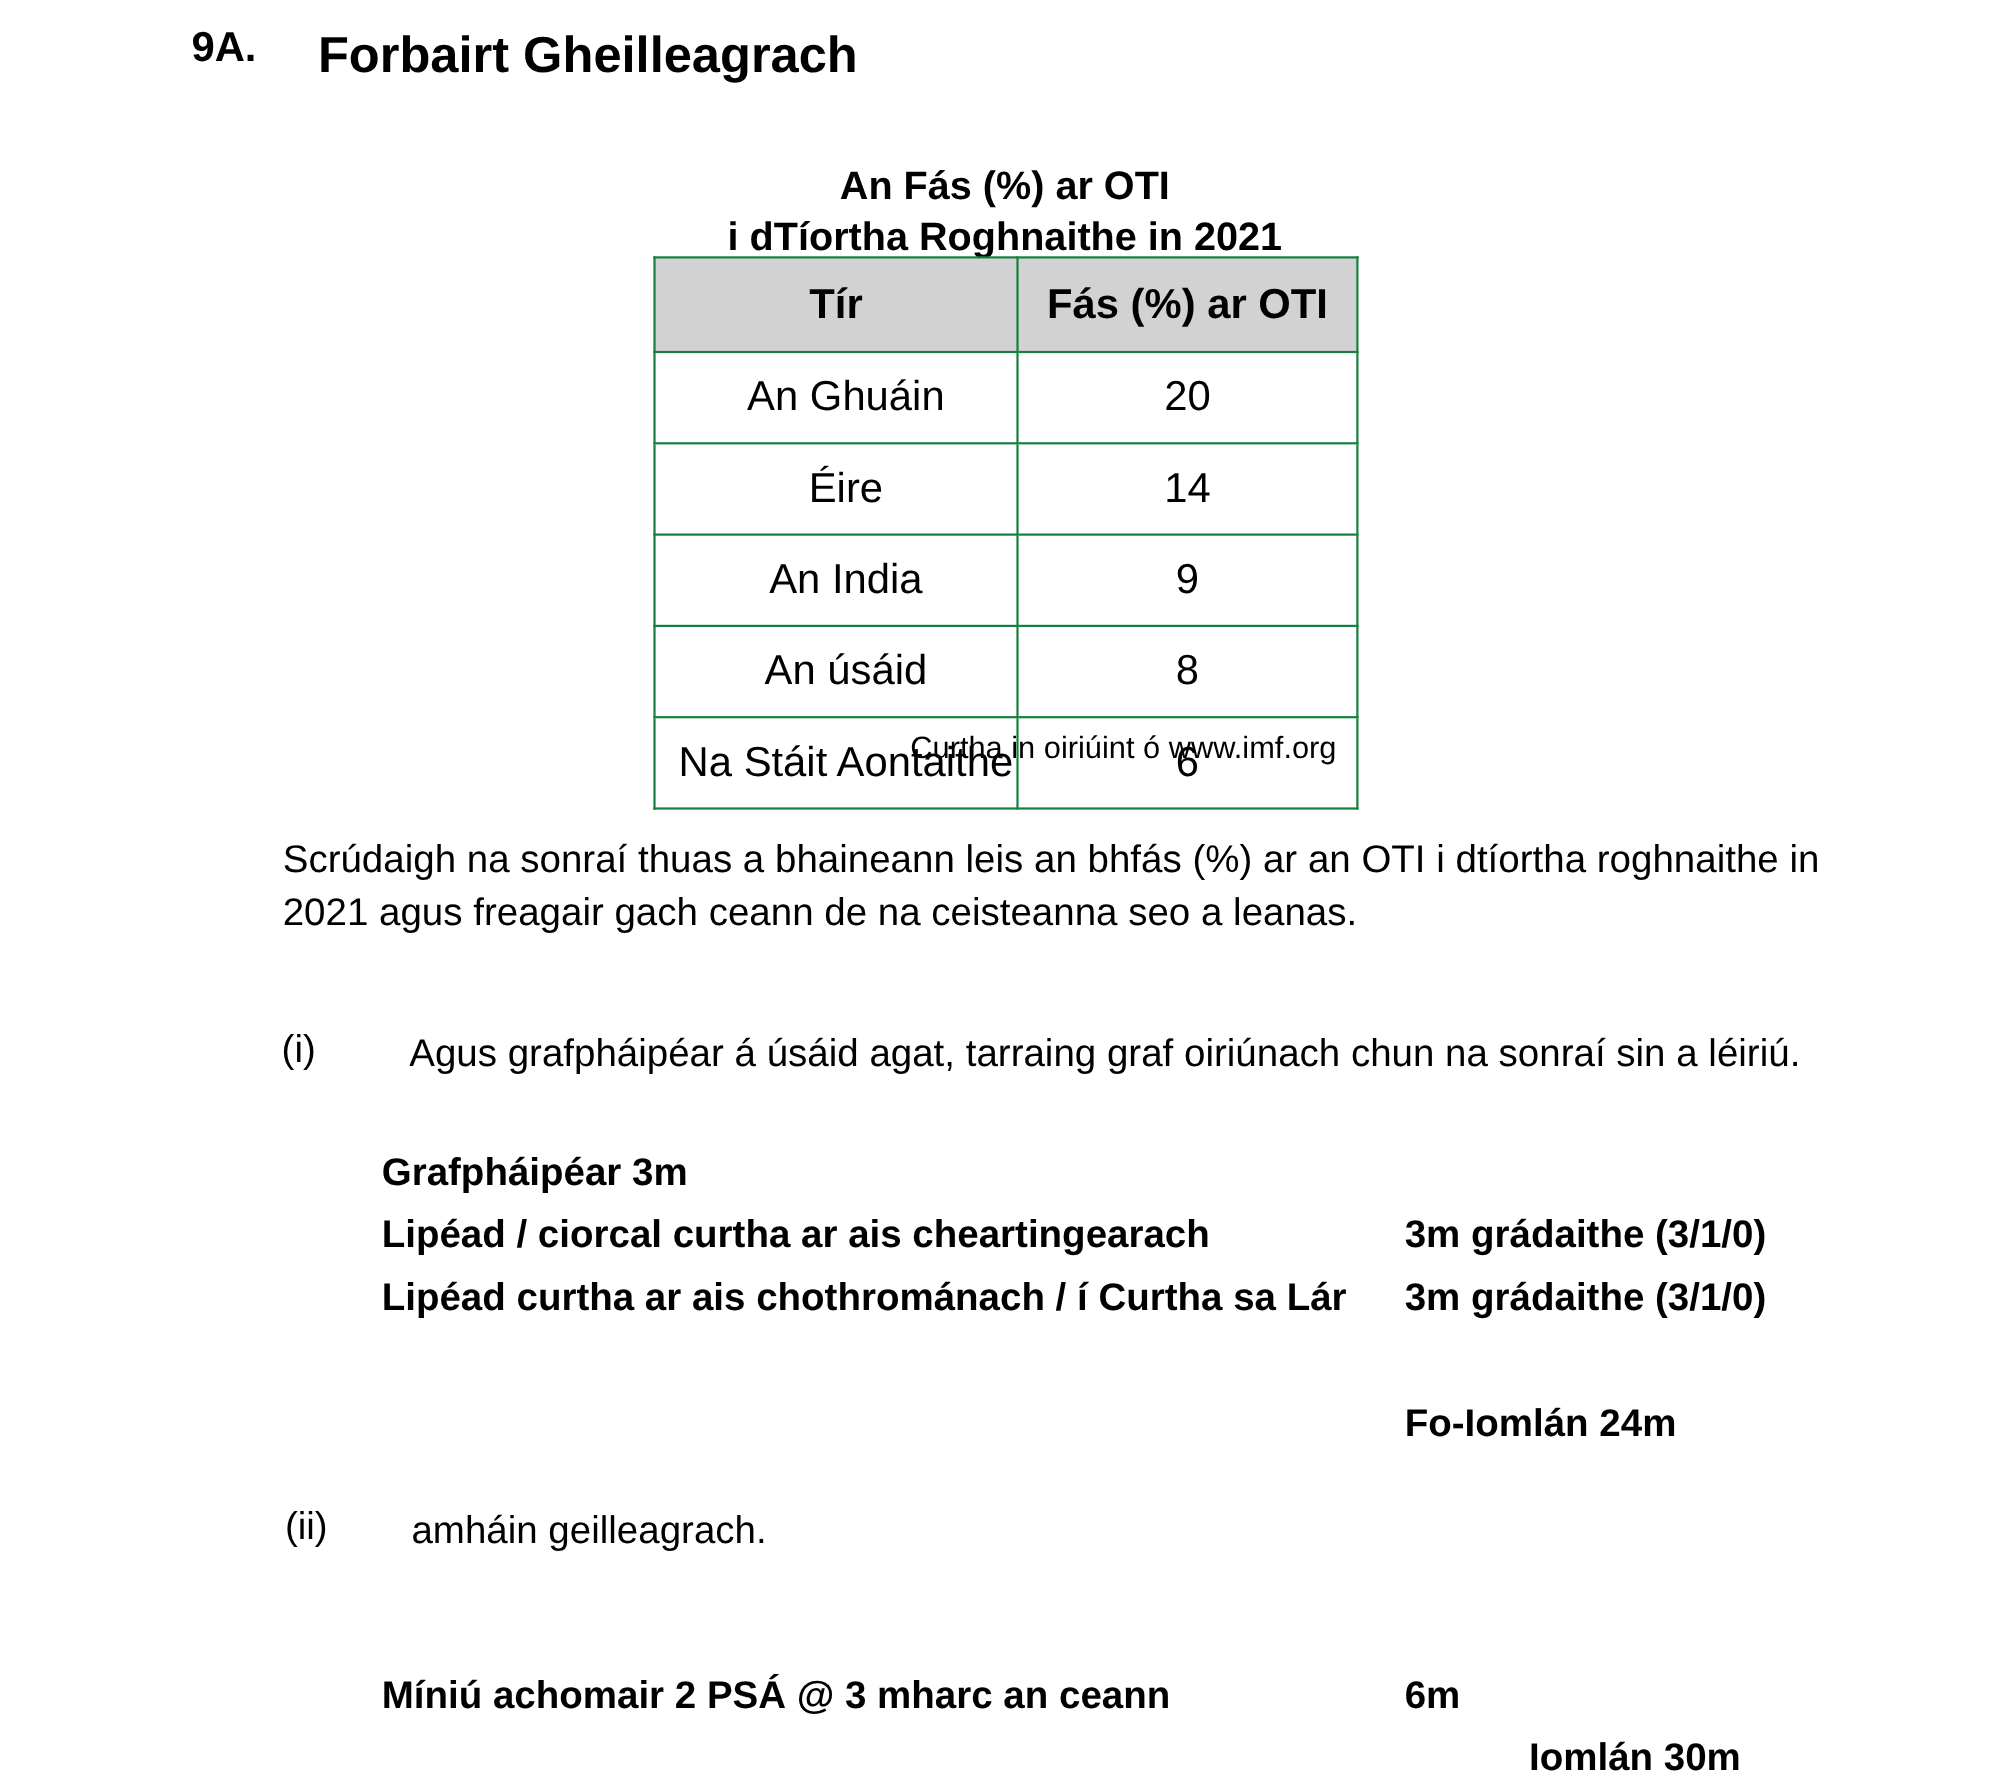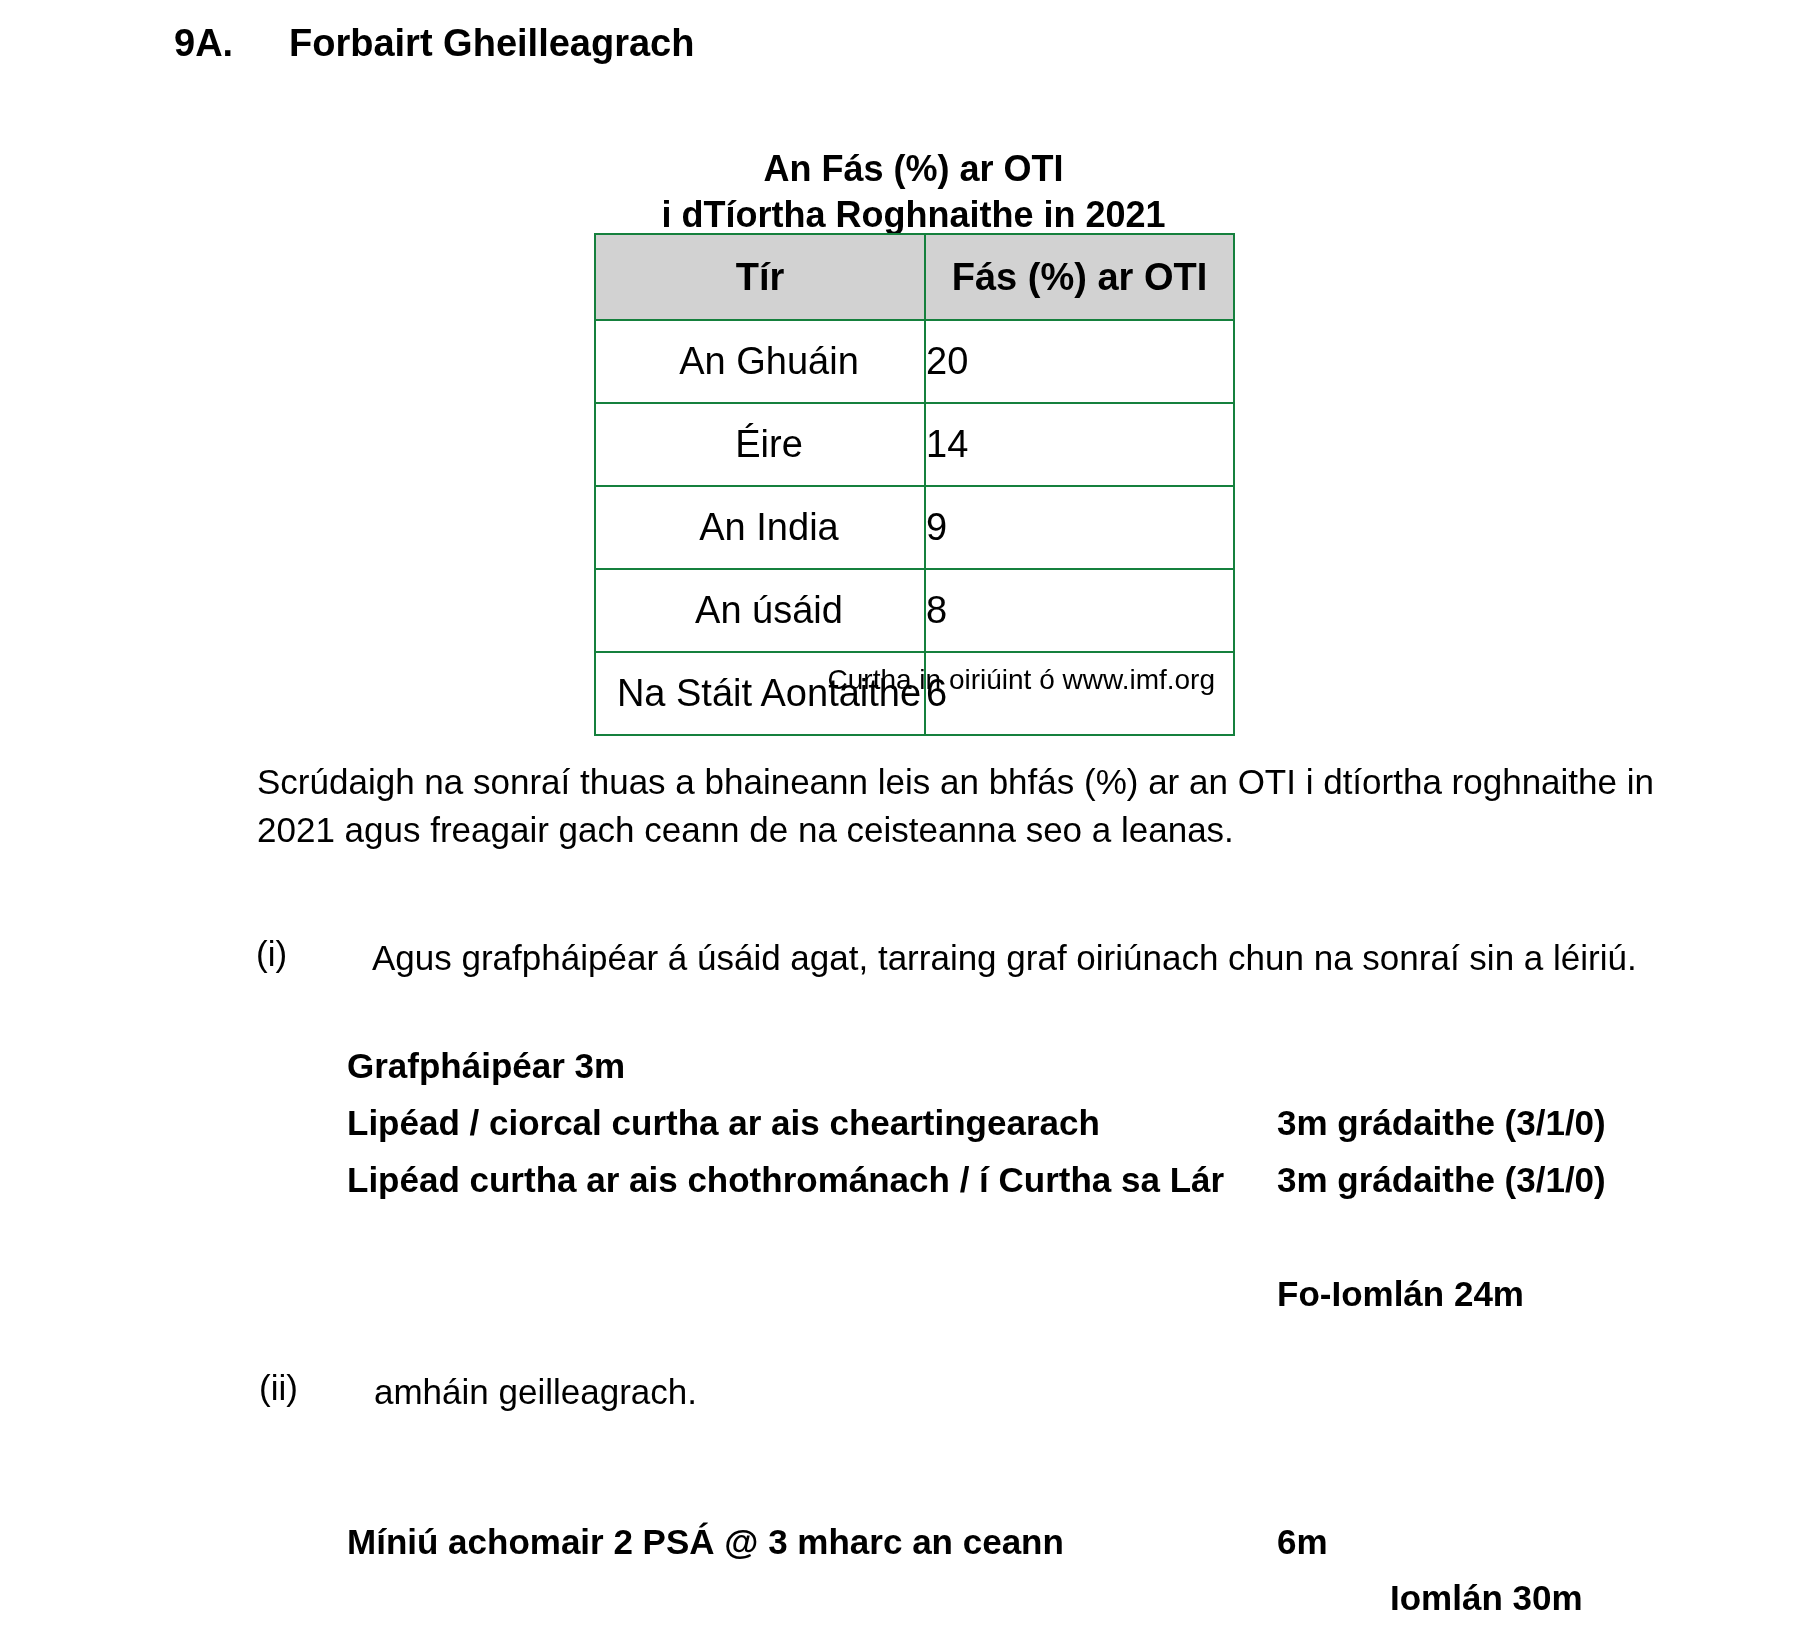--- a/index.html
+++ b/index.html
@@ -11,21 +11,21 @@
     background: #ffffff;
     color: #000000;
     font-family: "Liberation Sans", sans-serif;
     overflow: hidden;
   }
   .abs { position: absolute; }
   .bold { font-weight: 700; }
 
   
   .q-number   { left: 174px; top: 22px; font-size: 38px; font-weight: 700; }
-  .q-heading  { left: 289px; top: 22px; font-size: 38px; font-weight: 700; }
+  .q-heading  { left: 289px; top: 22px; font-size: 46px; font-weight: 700; }
 
   
   .table-title {
     left: 594px; top: 146px; width: 639px;
     text-align: center;
     font-size: 36px; font-weight: 700;
     line-height: 46px;
     white-space: pre-line;
   }
 
@@ -43,21 +43,21 @@
     vertical-align: middle;
   }
   .data-table th {
     height: 86px;
     background: #d2d2d2;
     font-weight: 700;
     text-align: center;
   }
   .data-table td { height: 83px; }
   .data-table td.country { text-align: center; padding-left: 18px; }
-  .data-table td.value   { }
+  .data-table td.value   { text-align: center; }
 
   .table-source {
     left: 594px; top: 664px; width: 639px;
     text-align: right; padding-right: 18px;
     font-size: 28px;
   }
 
   
   .intro {
     left: 257px; top: 758px; width: 1420px;

